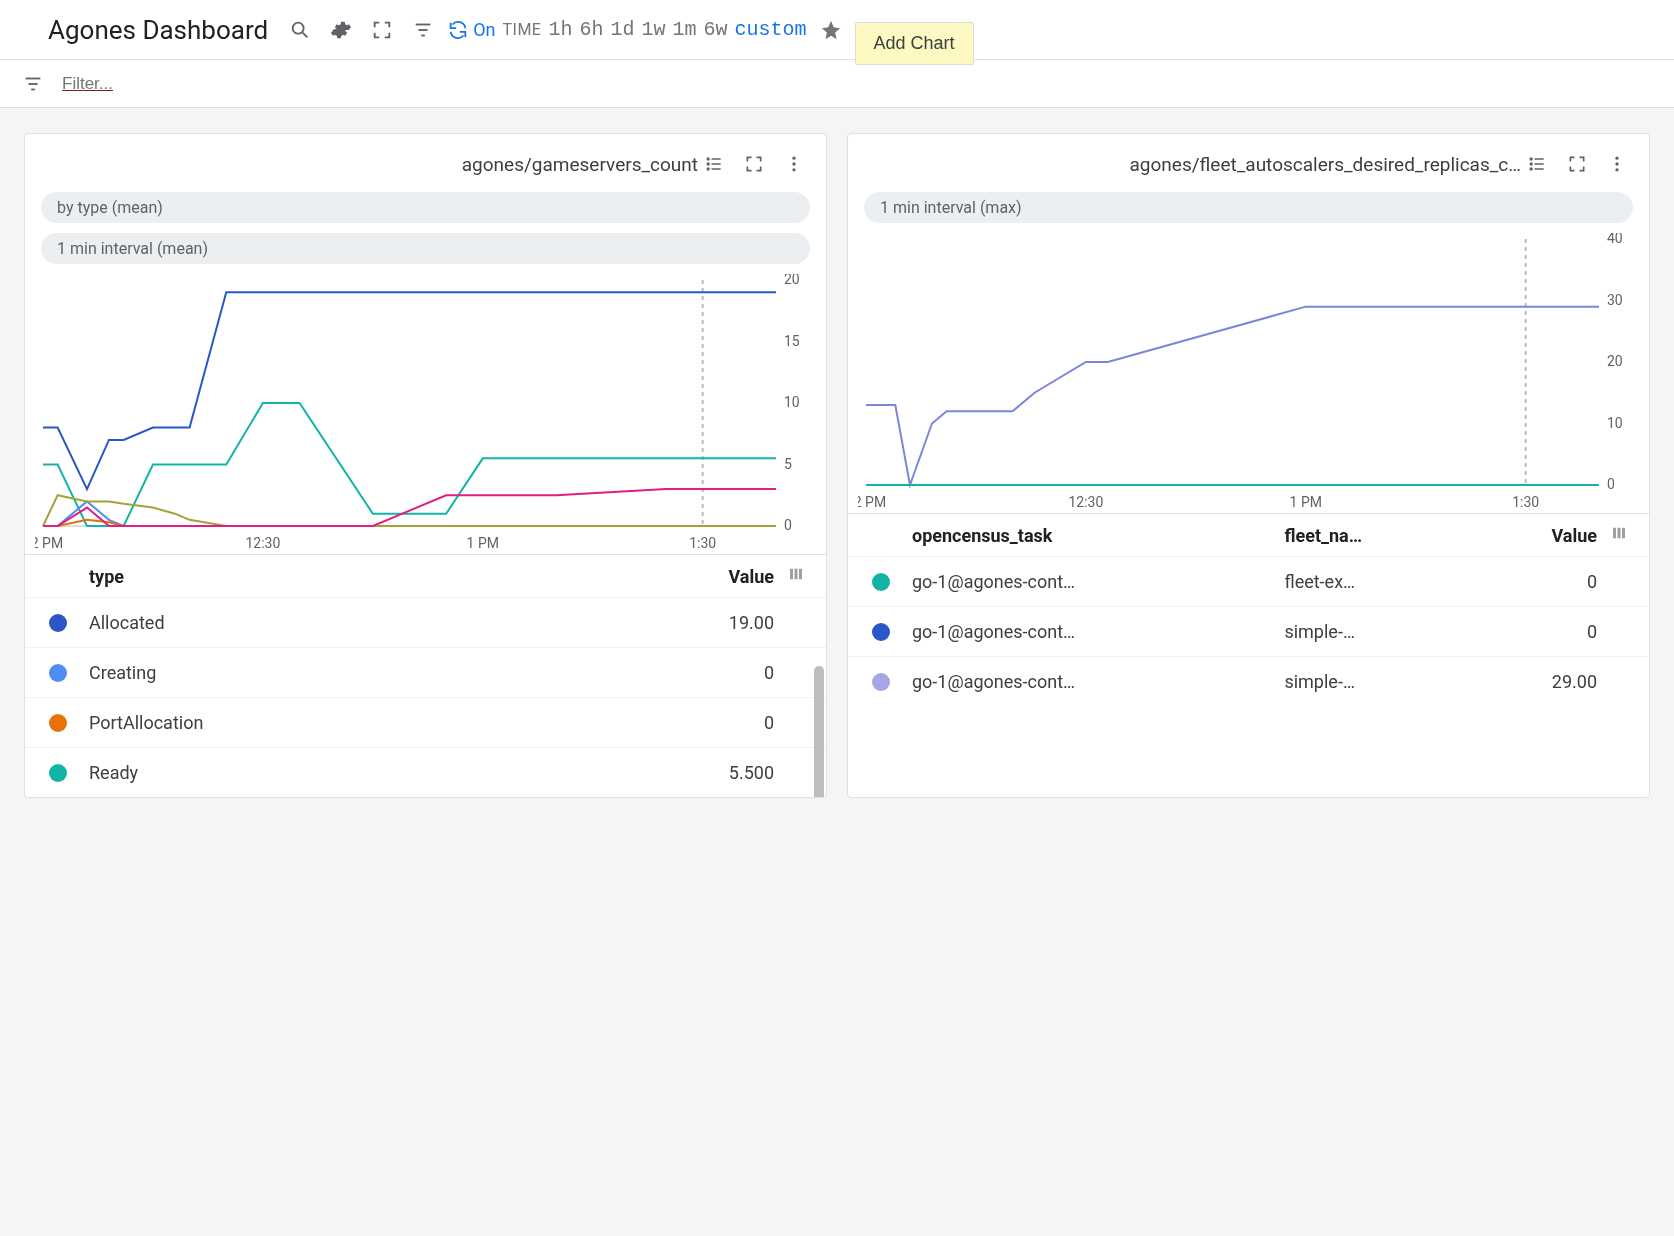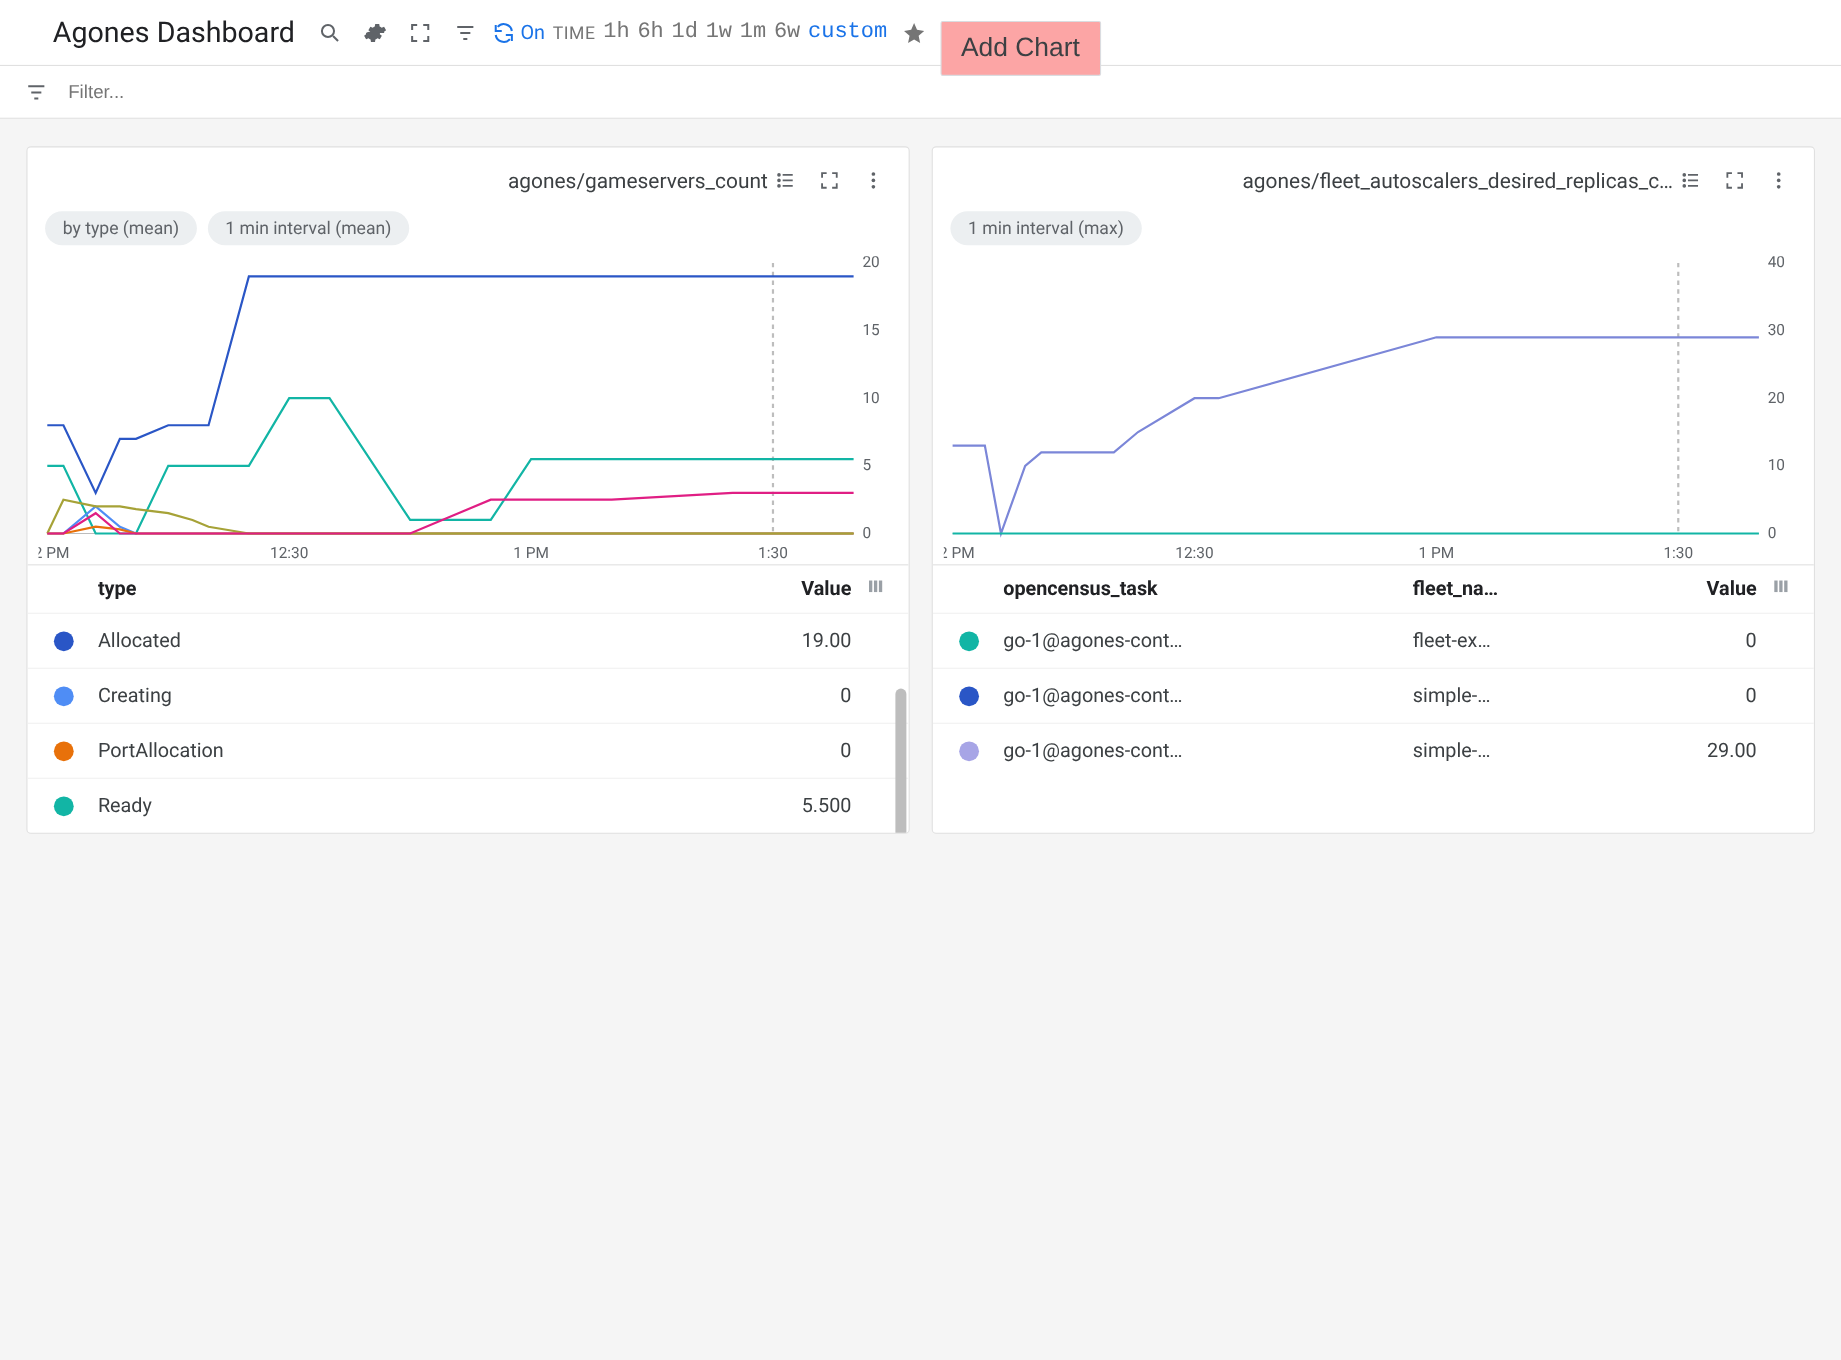--- a/index.html
+++ b/index.html
@@ -6,30 +6,30 @@
 body { font-family: 'Roboto', 'Helvetica Neue', Arial, sans-serif; background: #f5f5f5; color: #202124; font-size: 14px; }
 .topbar { background: #fff; border-bottom: 1px solid #e0e0e0; display: flex; align-items: center; padding: 8px 16px 8px 48px; gap: 7px; height: 60px; }
 .title { font-size: 26px; font-weight: 400; color: #202124; margin-right: 8px; }
 .icon-btn { background: none; border: none; padding: 6px; cursor: pointer; display: inline-flex; align-items: center; justify-content: center; color: #5f6368; }
 .icon-btn svg { width: 22px; height: 22px; }
 .refresh-group { display: flex; align-items: center; color: #1a73e8; gap: 4px; font-size: 18px; }
 .refresh-group svg { color: #1a73e8; }
 .time-label { font-size: 16px; color: #757575; text-transform: uppercase; letter-spacing: 0.5px; }
 .time-opt { font-size: 20px; color: #757575; cursor: pointer; font-family: Liberation Mono, monospace; }
 .time-opt.active { color: #1a73e8; }
-.add-chart-btn { border: 1px solid #dadce0; background: #fca5a5; padding: 10px 18px; font-size: 24px; cursor: pointer; border-radius: 2px; color: #3c4043; margin-top: 28px; }
+.add-chart-btn { border: 1px solid #dadce0; background: #fef9c3; padding: 10px 18px; font-size: 18px; cursor: pointer; border-radius: 2px; color: #3c4043; margin-top: 28px; }
 .filterbar { background: #fff; border-bottom: 1px solid #e0e0e0; display: flex; align-items: center; padding: 8px 16px; gap: 12px; height: 48px; margin-bottom: 1px; }
-.filter-input { border: none; outline: none; font-size: 17px; flex: 1; color: #8b5cf6; }
+.filter-input { border: none; outline: none; font-size: 17px; flex: 1; color: #7f1d1d; text-decoration: underline; }
 .dash-body { padding: 24px; display: flex; gap: 20px; }
 .card { background: #fff; border: 1px solid #e0e0e0; border-radius: 4px; flex: 1; display: flex; flex-direction: column; overflow: hidden; position: relative; }
 .card-header { display: flex; align-items: center; justify-content: space-between; padding: 14px 16px 8px 22px; text-align: right; }
 .card-title { font-size: 19px; color: #3c4043; white-space: nowrap; overflow: hidden; text-overflow: ellipsis; flex: 1; }
 .card-actions { display: flex; gap: 8px; }
 .card-actions .icon-btn svg { width: 20px; height: 20px; }
-.chips { padding: 4px 16px 10px 16px; display: flex; gap: 10px; }
+.chips { padding: 4px 16px 10px 16px; display: flex; gap: 10px; flex-direction: column; }
 .chip { background: #eceff1; border-radius: 18px; padding: 6px 16px; font-size: 16px; color: #5f6368; }
 .chart-area { position: relative; height: 280px; padding: 0 10px; }
 .chart-svg { width: 100%; height: 100%; }
 .axis-text { font-size: 14px; fill: #5f6368; }
 .legend-table { border-top: 1px solid #e0e0e0; }
 .lt-header { display: flex; align-items: center; padding: 10px 16px; font-weight: 700; font-size: 18px; color: #202124;}
 .lt-row { display: flex; align-items: center; padding: 14px 16px; border-top: 1px solid #f1f1f1; font-size: 18px; color: #3c4043;}
 .lt-swatch { width: 18px; height: 18px; border-radius: 50%; margin-right: 22px; flex-shrink: 0; margin-left: 8px; }
 .lt-col { flex: 1; white-space: nowrap; overflow: hidden; text-overflow: ellipsis; padding-right: 8px; }
 .lt-val { width: 100px; text-align: right; padding-right: 8px; }

